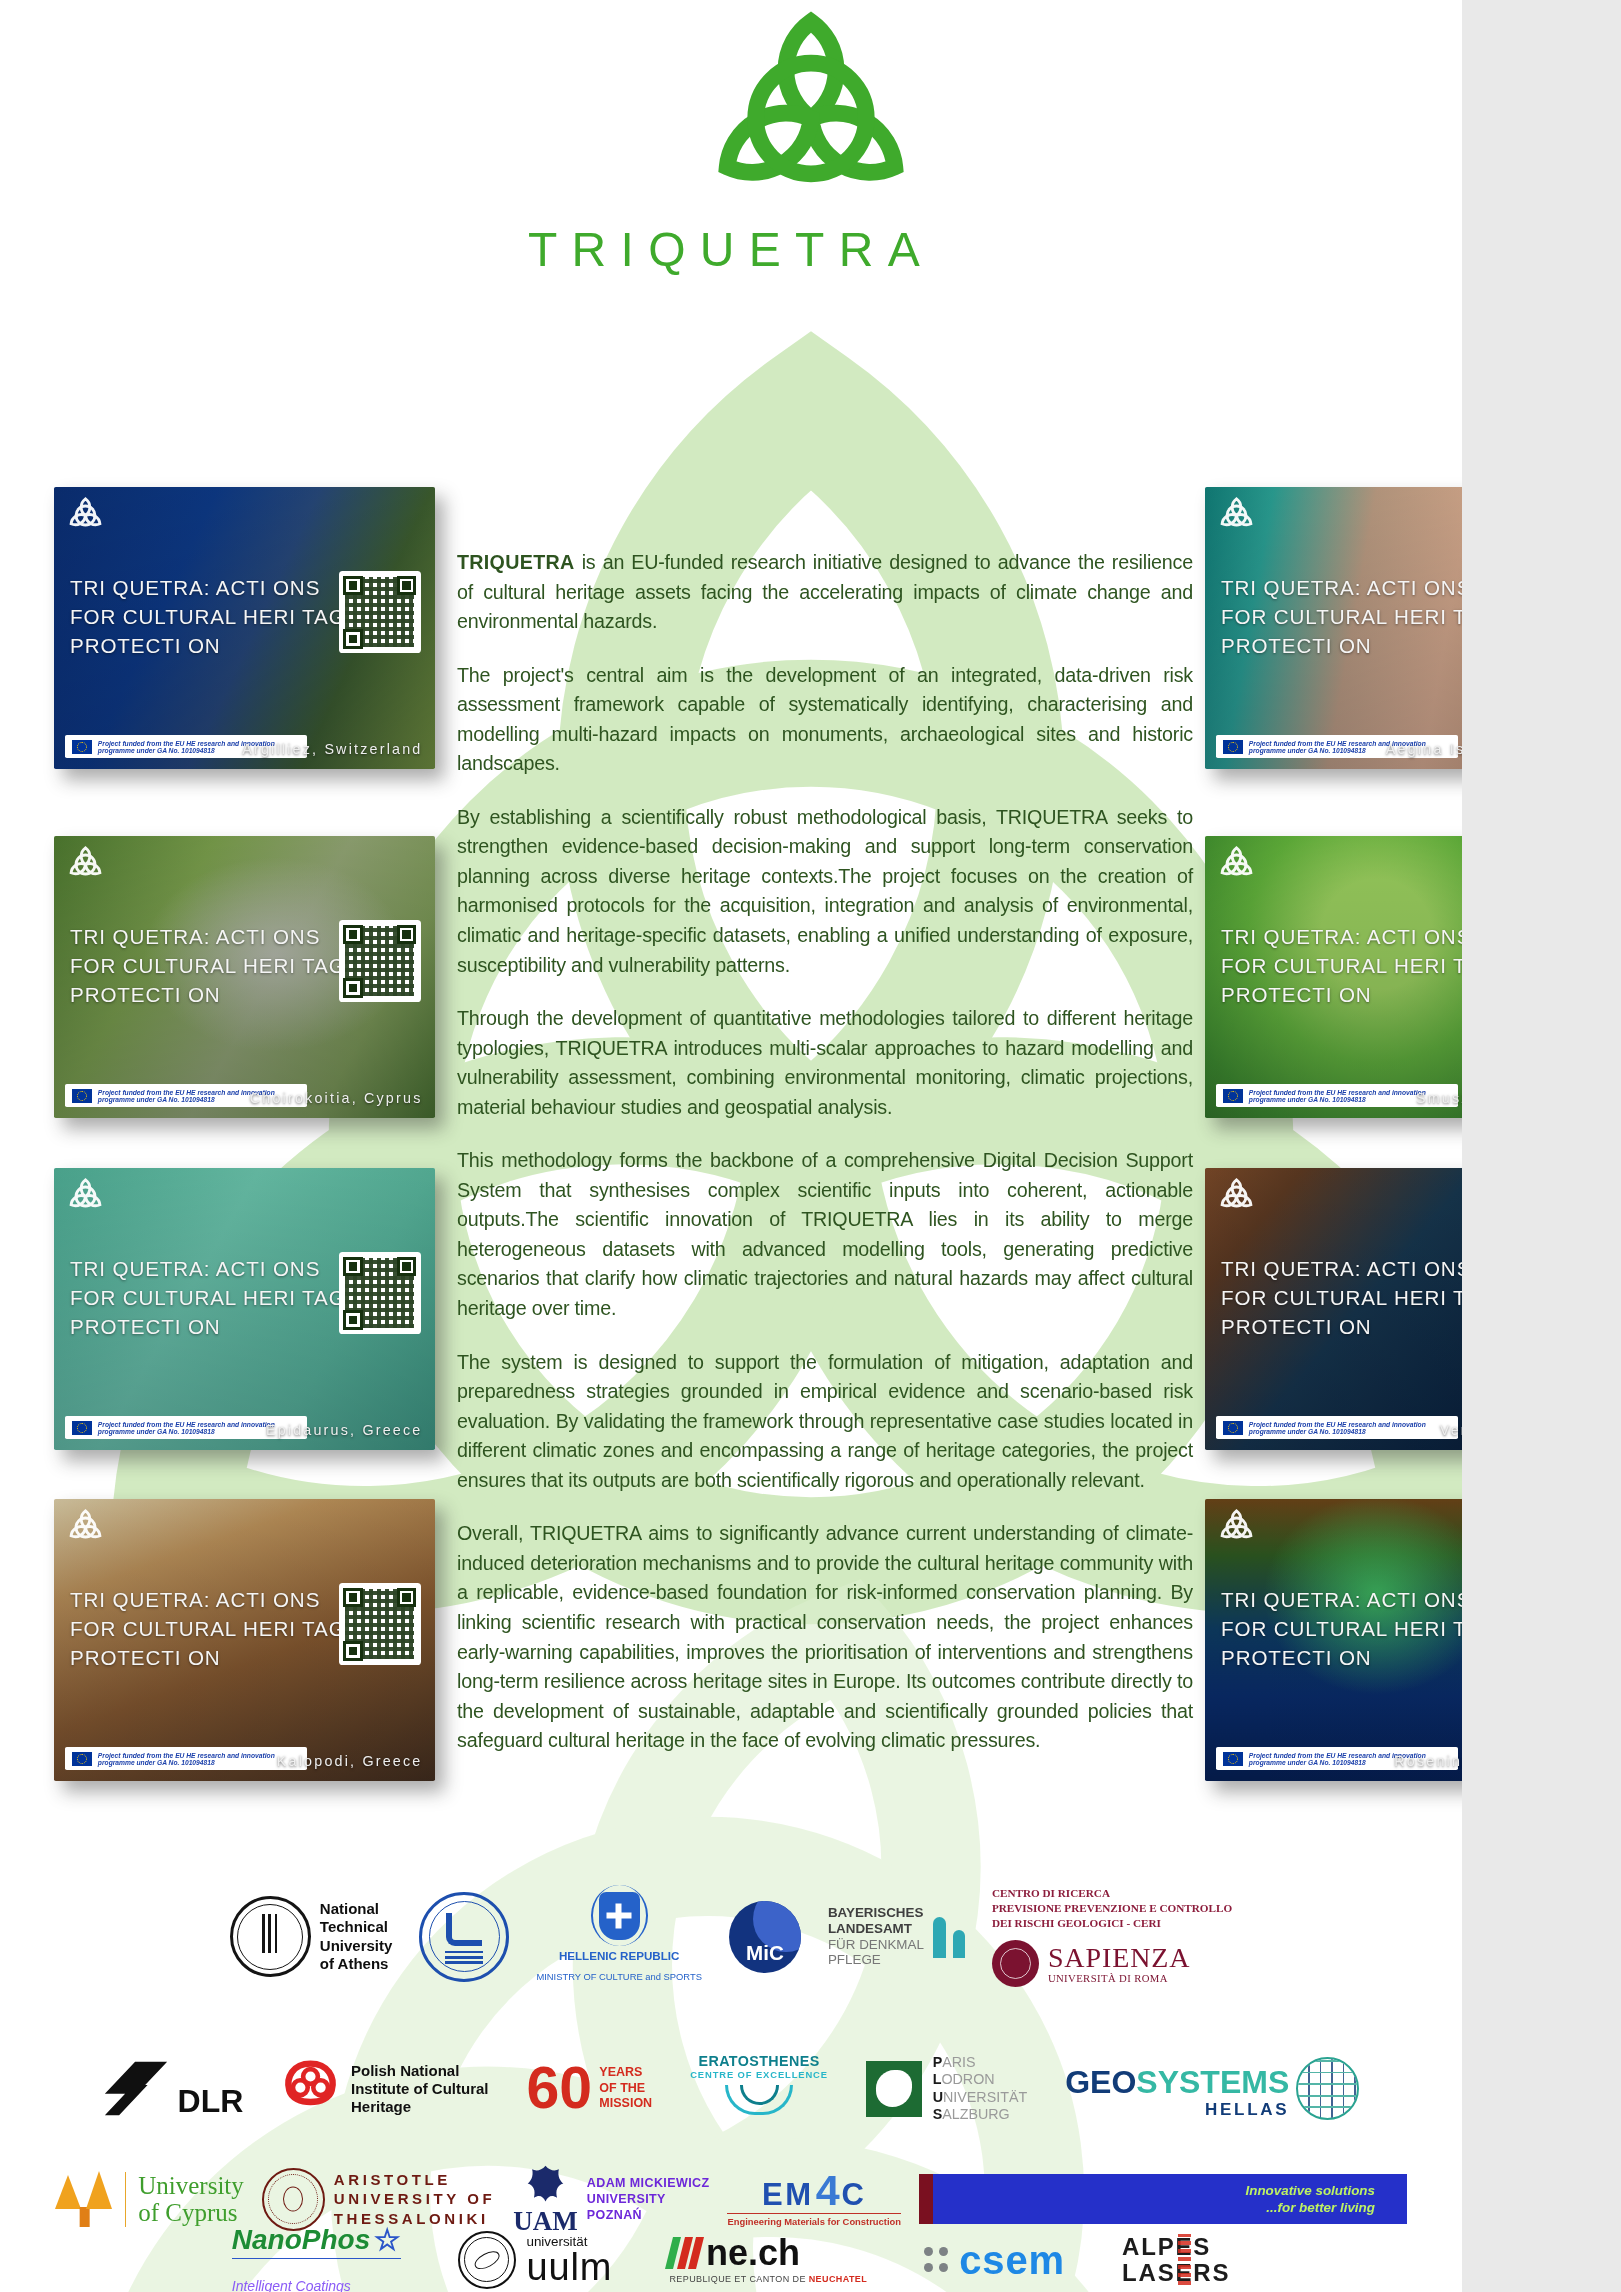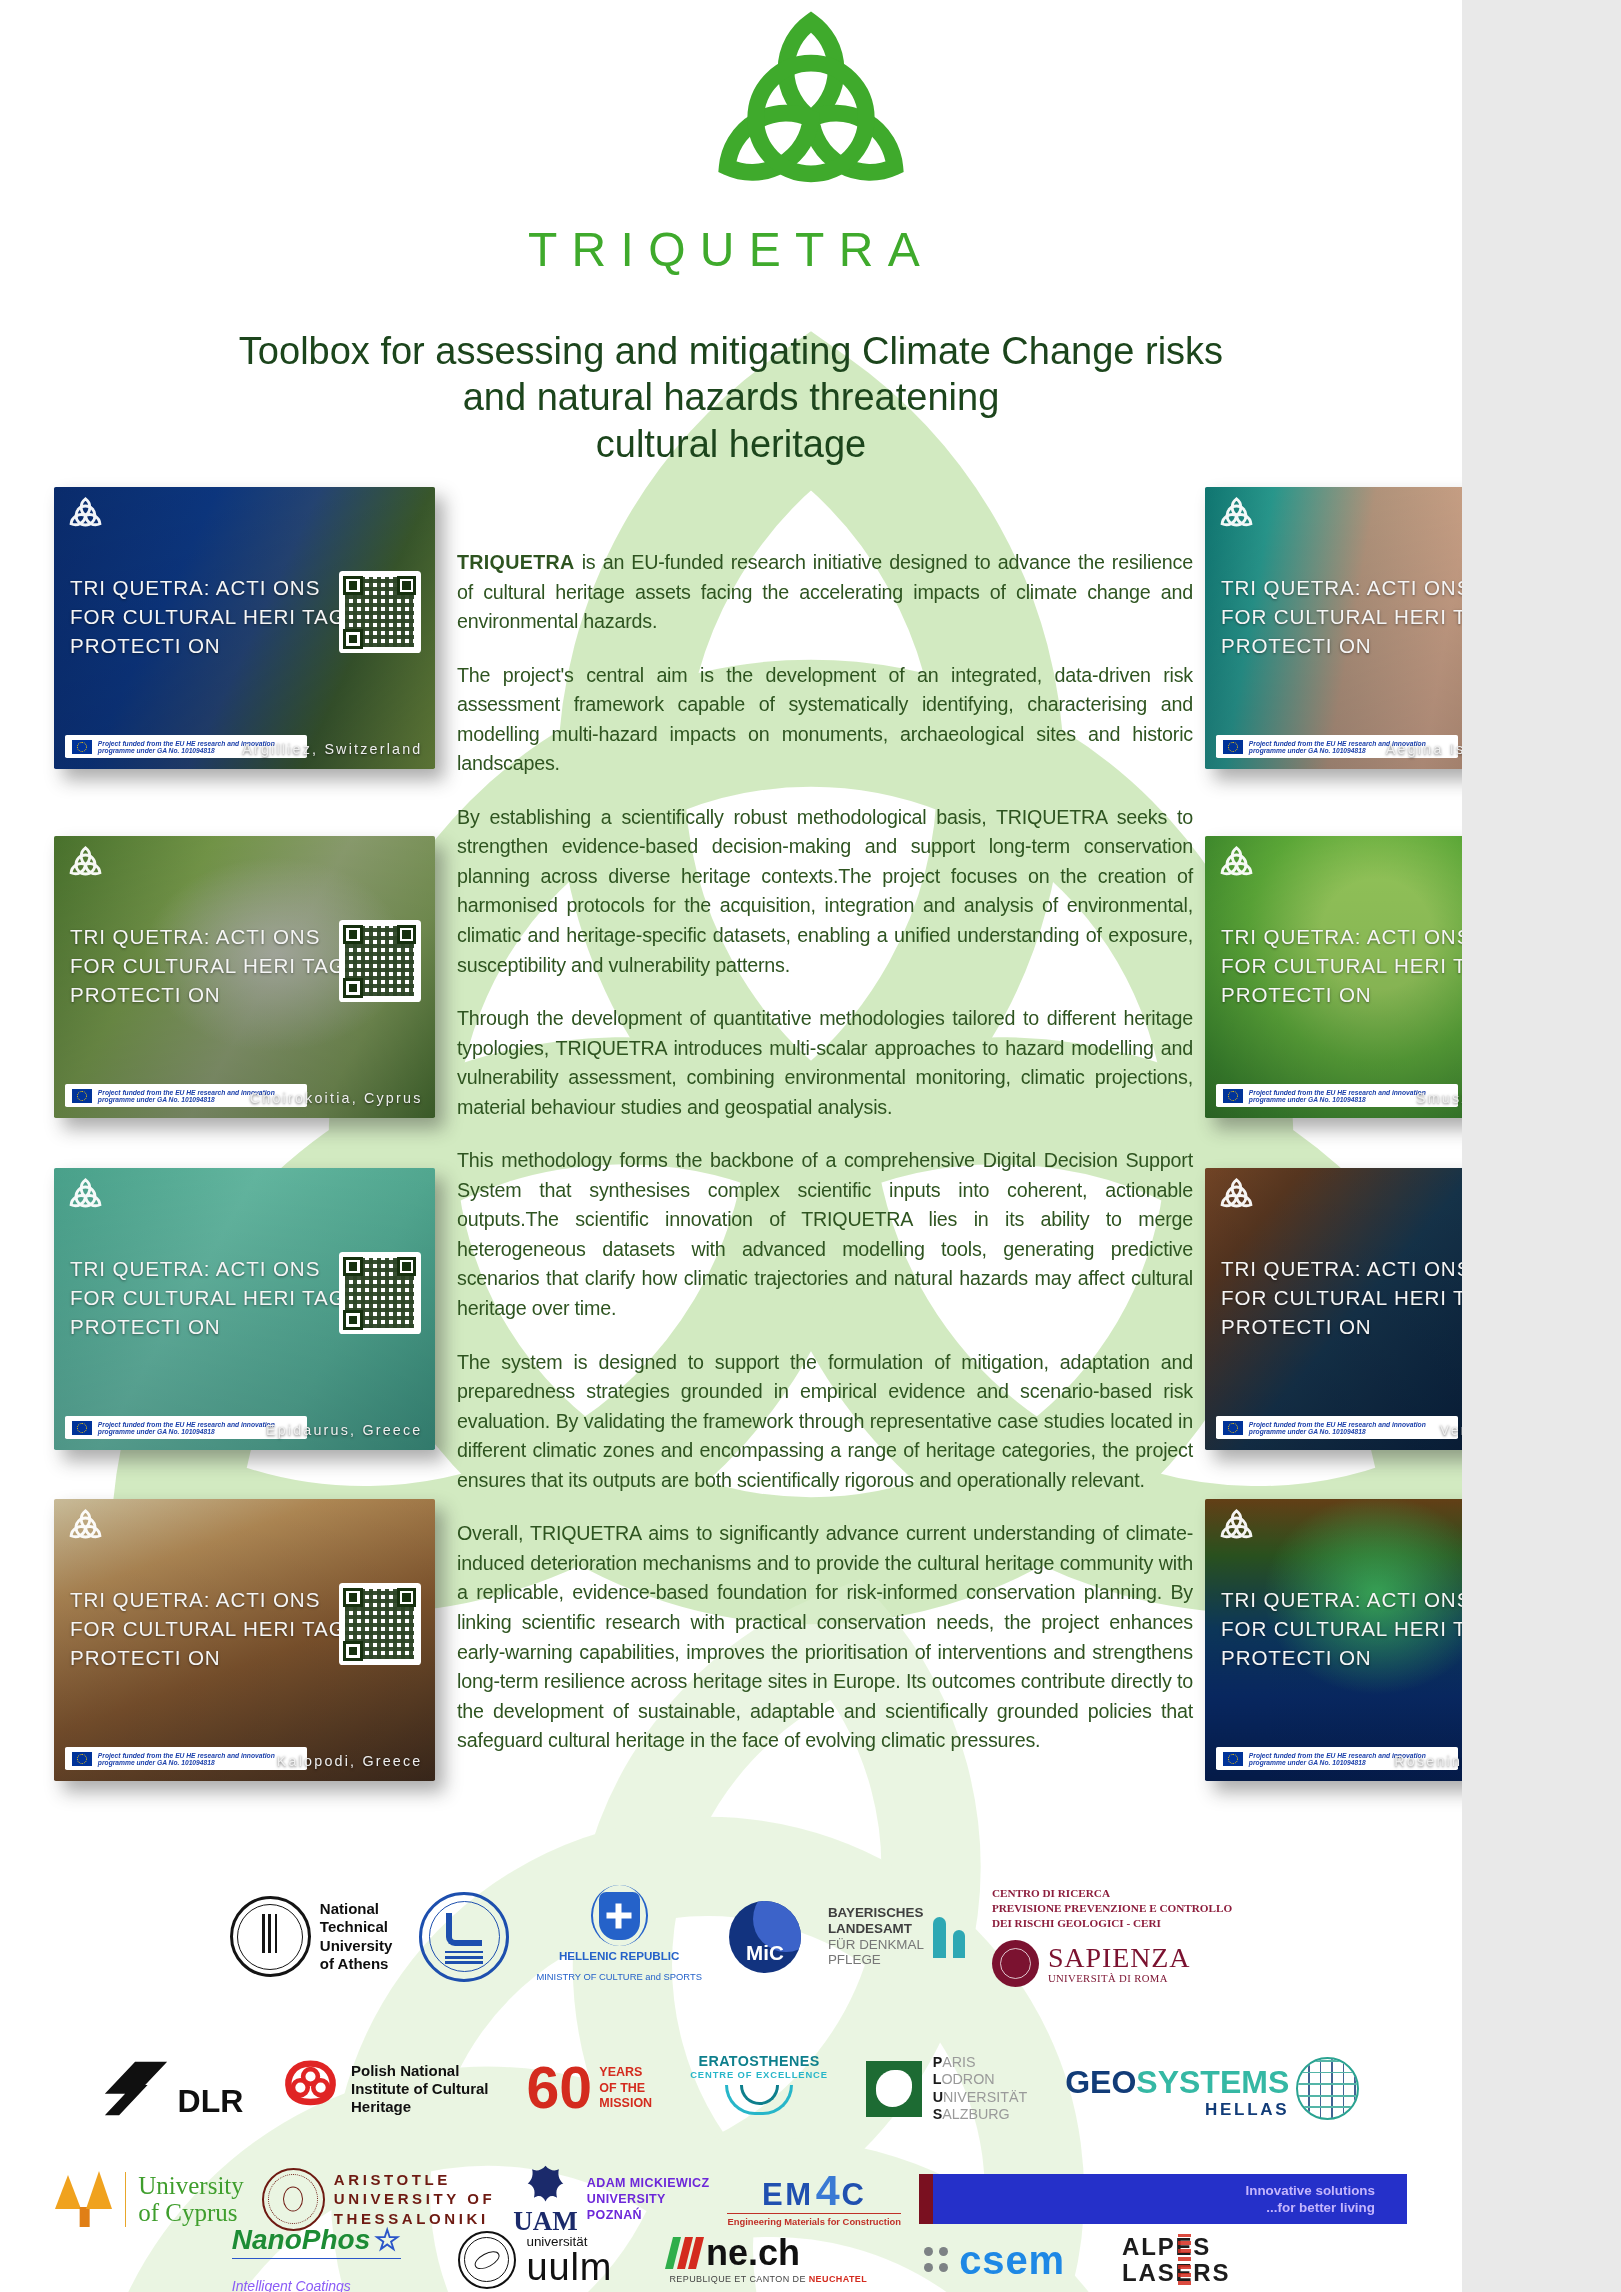--- a/index.html
+++ b/index.html
@@ -174,21 +174,21 @@
   .uam-lines div{color:#6d28d9;font-weight:bold;font-size:12.5px;line-height:1.3;letter-spacing:0.4px;}
   .em4c{flex-direction:column;align-items:center;}
   .em4c-main{color:#2050b0;font-weight:bold;display:flex;align-items:flex-end;line-height:.9;}
   .em4c-em,.em4c-c{font-size:31px;letter-spacing:2.7px;}
   .em4c-4{font-size:43px;color:#3a7ad4;margin:0 1.8px;}
   .em4c-sub{margin-top:3.6px;border-top:1.8px solid #c03028;padding-top:2.7px;color:#c03028;
             font-size:9.4px;font-weight:bold;}
   .banner{width:488px;height:50px;background:#2530c9;position:relative;display:flex;flex-direction:column;
           justify-content:center;align-items:flex-end;padding-right:32px;box-sizing:border-box;}
   .banner::before{content:"";position:absolute;left:0;top:0;bottom:0;width:14.3px;background:#7a1020;}
-  .banner div{color:#c4b5fd;font-weight:bold;font-size:13.4px;line-height:1.3;}
+  .banner div{color:#bef264;font-style:italic;font-weight:bold;font-size:13.4px;line-height:1.3;}
 
   
   .nanophos{flex-direction:column;align-items:flex-start;}
   .np-top{display:flex;align-items:center;gap:3.6px;}
   .np-name{font-style:italic;font-weight:bold;font-size:28px;color:#1d8c35;line-height:1;}
   .np-star{color:#2a55c9;font-size:30px;line-height:1;font-weight:bold;}
   .np-sub{font-style:italic;color:#8b5cf6;font-size:14px;border-top:1.8px solid #2a55c9;margin-top:2.7px;
           padding-top:19px;align-self:stretch;}
   .uulm{gap:10.7px;}
   .ulm-seal{width:54px;height:54px;border-radius:50%;border:2.7px solid #111;position:relative;flex:none;}
@@ -236,25 +236,20 @@
       <use href="#tri"></use>
     </svg>
   <svg class="wm wm2" viewBox="-115 -115 230 230">
       <use href="#tri"></use>
     </svg>
 
   <svg class="logo-tri" viewBox="-115 -115 230 230">
       <use href="#tri"></use>
     </svg>
   <div class="wordmark">TRIQUETRA</div>
-  <div class="title">
-    <div>Toolbox for assessing and mitigating Climate Change risks</div>
-    <div>and natural hazards threatening</div>
-    <div>cultural heritage</div>
-  </div>
 
   <div class="card colL r0 bg0">
     <svg class="card-tri" viewBox="-115 -115 230 230">
         <use href="#tri"></use>
       </svg>
     <div class="card-title">
       <div>TRI QUETRA: ACTI ONS</div>
       <div>FOR CULTURAL HERI TAGE</div>
       <div>PROTECTI ON</div>
     </div>

